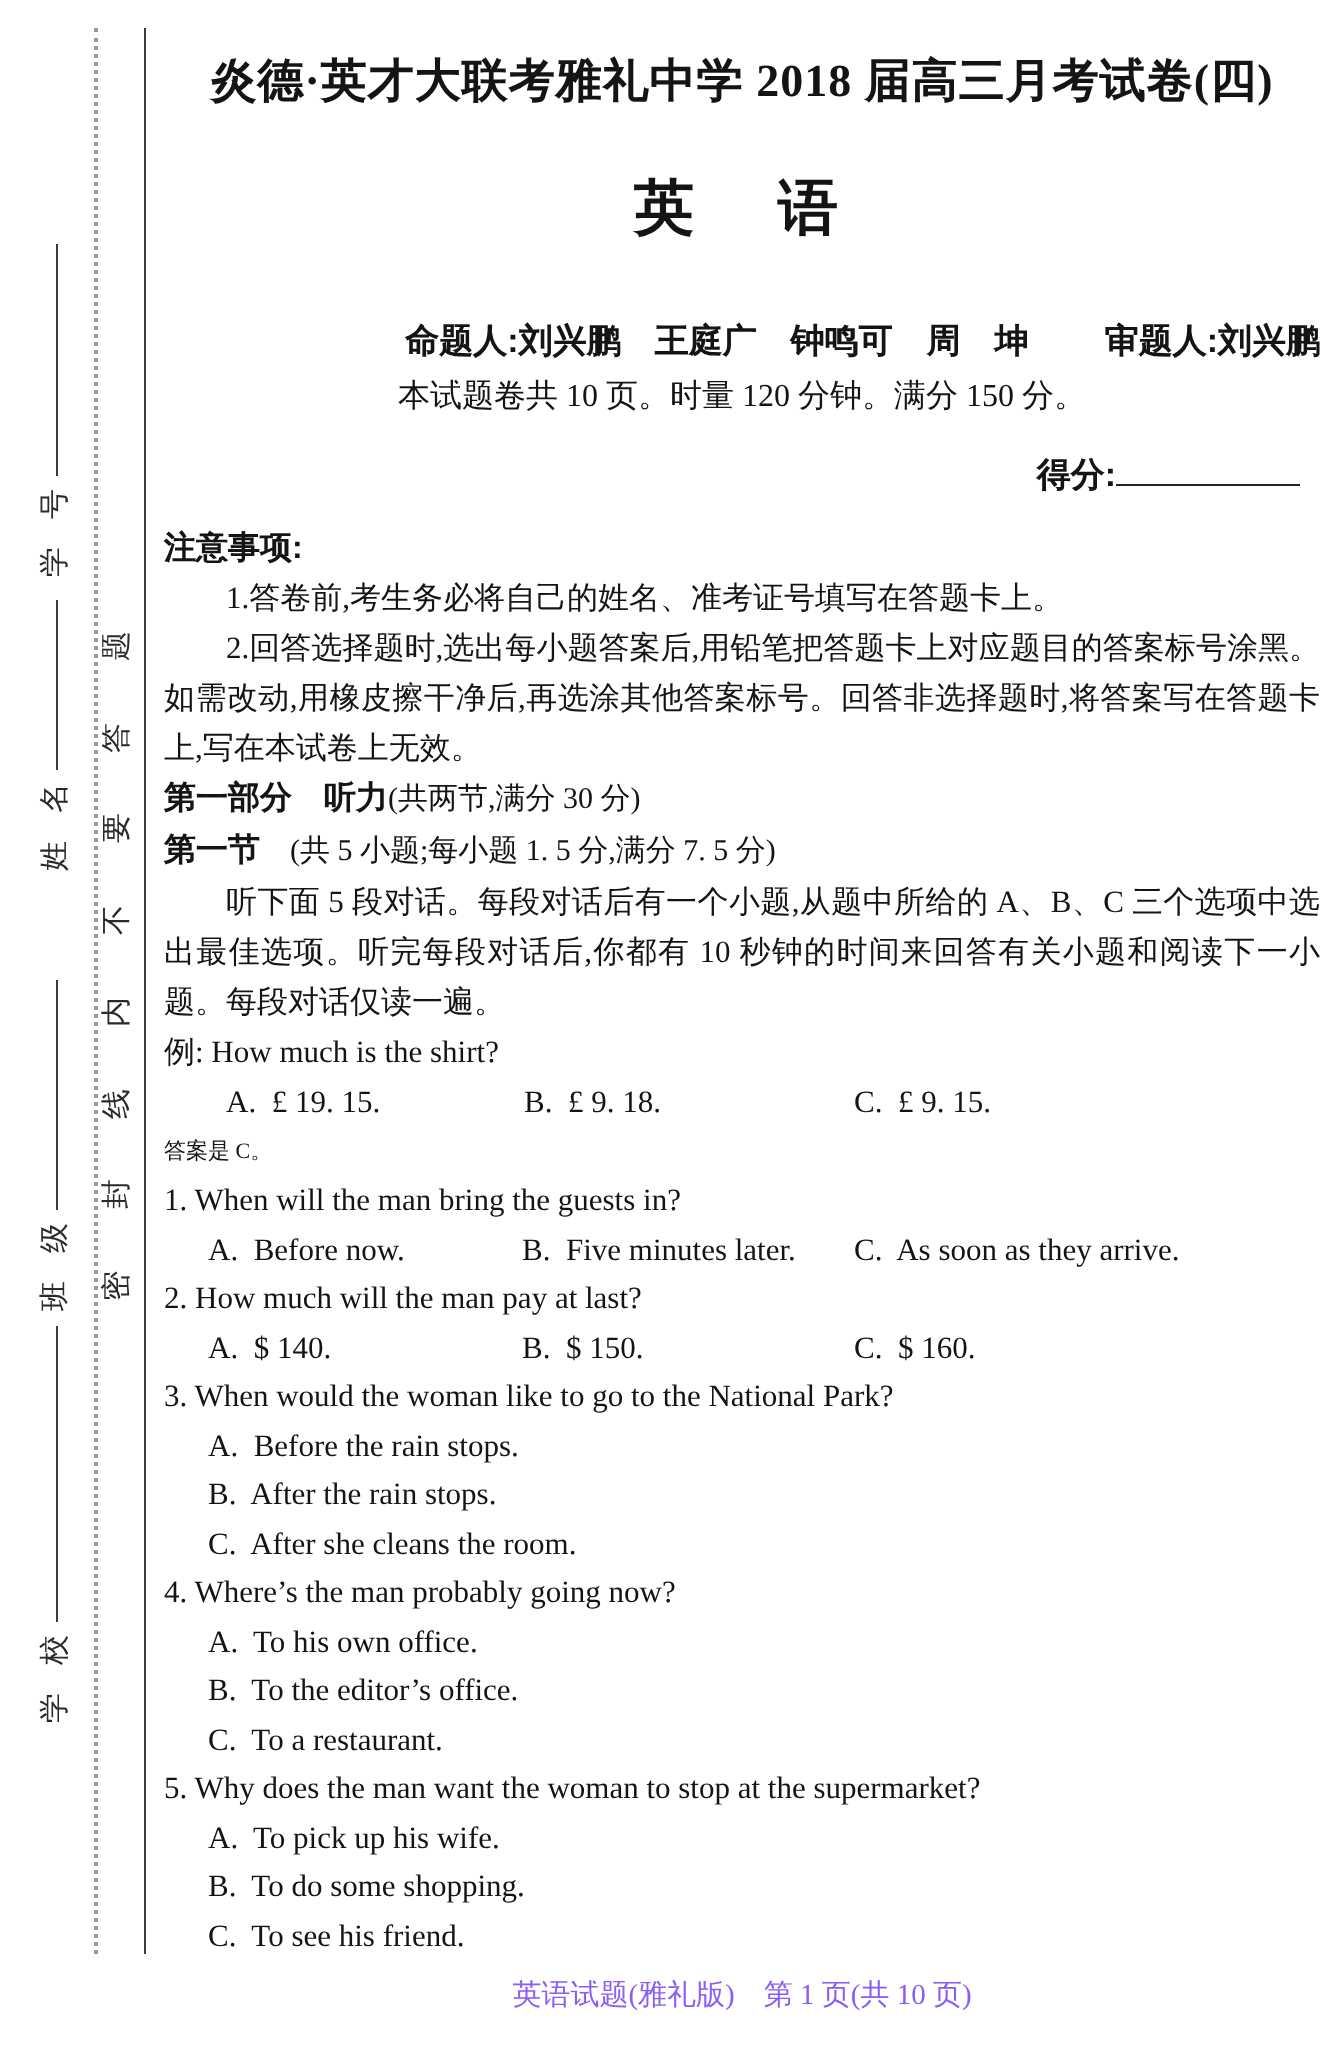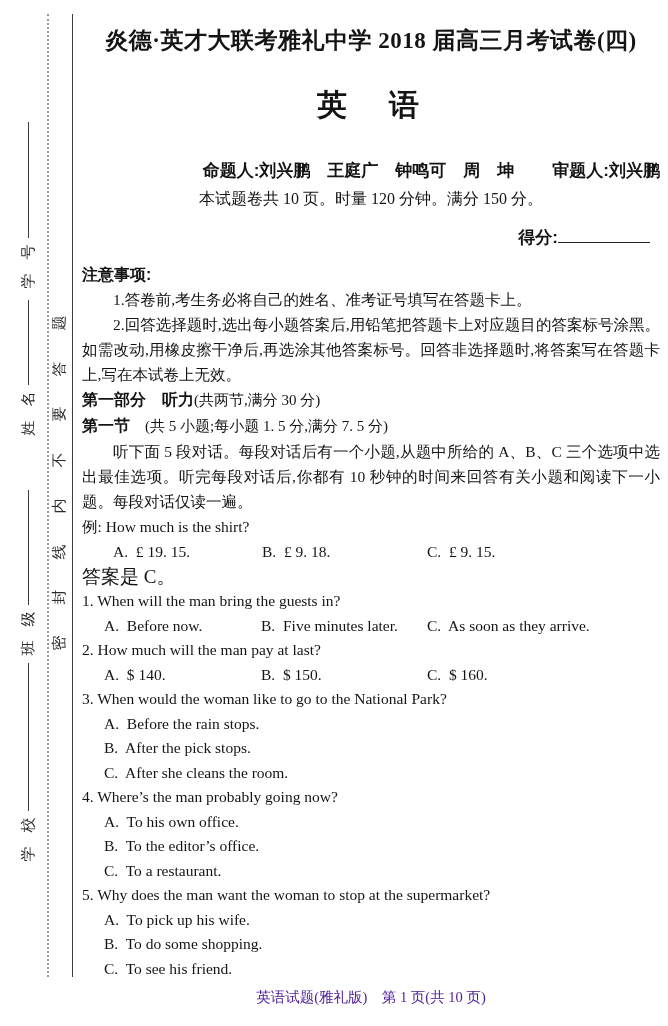--- a/index.html
+++ b/index.html
@@ -78,31 +78,31 @@
   .heading-line{margin:0;font-size:16px;line-height:25px;}
   .hl-bold{font-weight:bold;font-family:"Liberation Sans","DejaVu Sans",sans-serif;}
   .hl-note{font-size:15px;}
   .example-line{margin:0;font-size:15.5px;line-height:25px;white-space:pre-wrap;}
   .ex-opts{
     display:flex;margin:0;padding-left:31px;
     font-size:15.5px;line-height:25px;white-space:pre-wrap;
   }
   .ex-opts .opt-a{width:149px;}
   .ex-opts .opt-b{width:165px;}
-  .answer-line{margin:0;font-size:19px;line-height:25px;}
+  .answer-line{margin:0;font-size:11px;line-height:25px;}
   .questions{font-size:15.5px;line-height:24.5px;}
   .q-line{margin:0;white-space:pre-wrap;}
   .q-num{display:inline;}
   .opt-row{display:flex;margin:0;padding-left:22px;white-space:pre-wrap;}
   .opt-row .opt-a{width:157px;}
   .opt-row .opt-b{width:166px;}
   .opt-stack{margin:0;padding-left:22px;white-space:pre-wrap;}
   .footer{
     position:absolute;left:82px;top:988px;width:578px;
-    text-align:center;font-size:14.5px;color:#4c1d95;
+    text-align:center;font-size:14.5px;color:#8b5cf6;
   }
 </style>
 </head>
 <body>
 
 <div class="page">
 
   <div class="seal-field" style="top:122px;">
     <div class="field-line" style="height:116px;"></div>
     <span class="vchar">号</span>
@@ -186,21 +186,21 @@
 
       <div class="q-line"><span class="q-num">2. </span><span>How much will the man pay at last?</span></div>
       <div class="opt-row">
         <span class="opt-a">A.  $ 140.</span>
         <span class="opt-b">B.  $ 150.</span>
         <span class="opt-c">C.  $ 160.</span>
       </div>
 
       <div class="q-line"><span class="q-num">3. </span><span>When would the woman like to go to the National Park?</span></div>
       <div class="opt-stack">A.  Before the rain stops.</div>
-      <div class="opt-stack">B.  After the pick stops.</div>
+      <div class="opt-stack">B.  After the rain stops.</div>
       <div class="opt-stack">C.  After she cleans the room.</div>
 
       <div class="q-line"><span class="q-num">4. </span><span>Where’s the man probably going now?</span></div>
       <div class="opt-stack">A.  To his own office.</div>
       <div class="opt-stack">B.  To the editor’s office.</div>
       <div class="opt-stack">C.  To a restaurant.</div>
 
       <div class="q-line"><span class="q-num">5. </span><span>Why does the man want the woman to stop at the supermarket?</span></div>
       <div class="opt-stack">A.  To pick up his wife.</div>
       <div class="opt-stack">B.  To do some shopping.</div>

